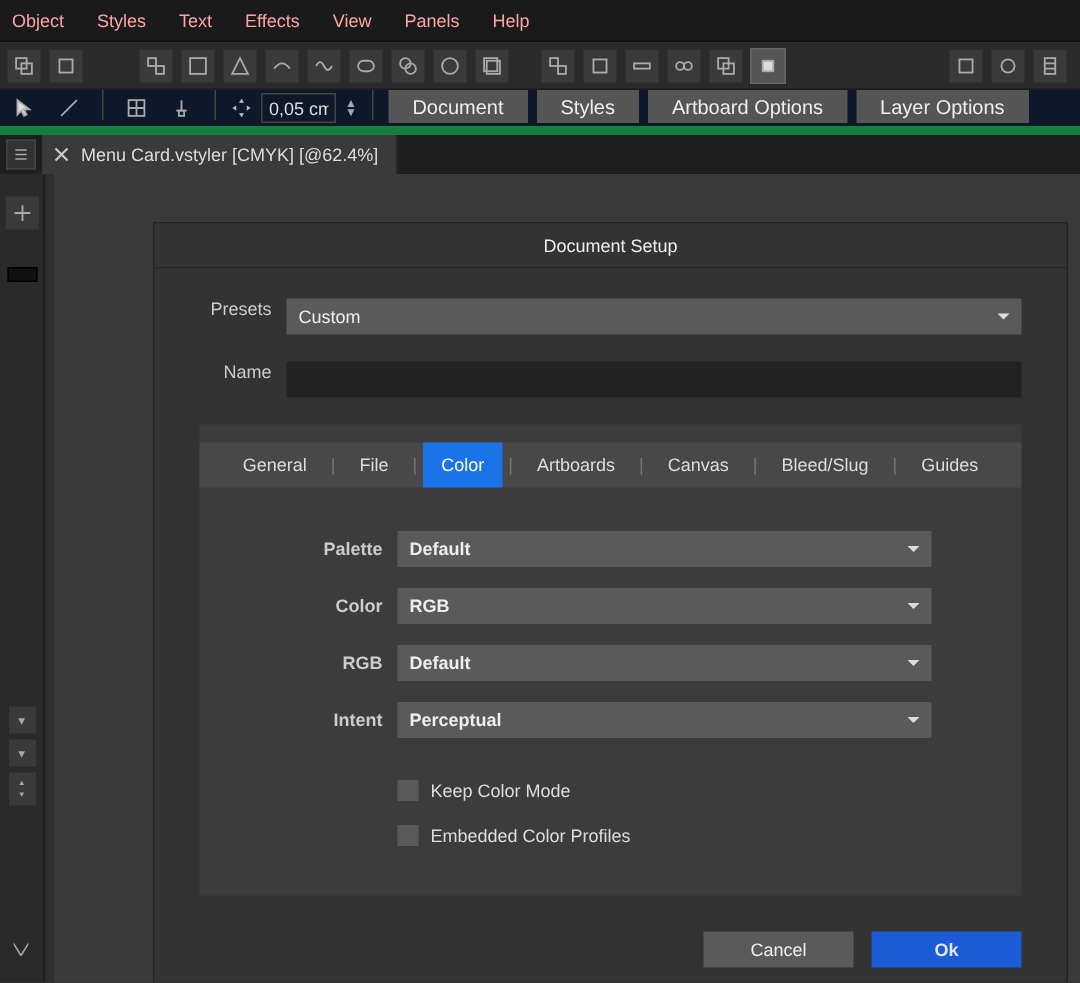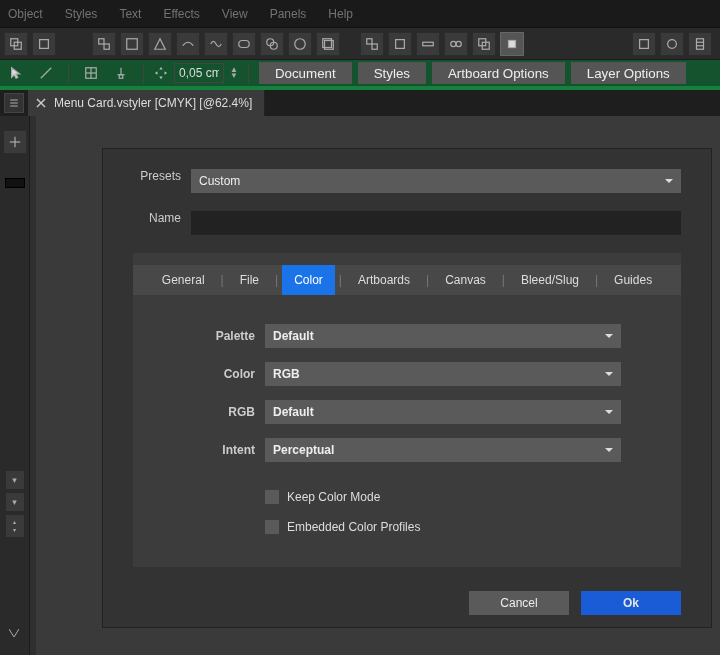--- a/index.html
+++ b/index.html
@@ -1,31 +1,31 @@
 <!DOCTYPE html>
 <html><head>
 <meta charset="utf-8">
 <style>
   * { box-sizing: border-box; margin: 0; padding: 0; font-family: "Segoe UI", Arial, sans-serif; }
   body { width: 720px; height: 655px; background: #2a2a2a; color: #ddd; font-size: 12px; overflow: hidden; }
 
   
   .menubar { height: 28px; display: flex; align-items: center; padding: 0 0 0 8px; gap: 22px; background: #1a1a1a; border-bottom: 1px solid #0f0f0f; }
-  .menubar span { color: #737373; cursor: default; }
+  .menubar span { color: #fca5a5; cursor: default; }
 
   
   .toolbar-icons { height: 32px; background: #2a2a2a; border-bottom: 1px solid #1b1b1b; display: flex; align-items: center; padding: 0 4px; gap: 4px; }
   .tb-group { display: flex; gap: 4px; }
   .tb-sep { width: 12px; }
   .tb-btn { width: 24px; height: 24px; background: #3a3a3a; border: 1px solid #2b2b2b; display: flex; align-items: center; justify-content: center; color: #999; }
   .tb-btn.active { background: #555; border-color: #666; }
   .tb-btn svg { width: 14px; height: 14px; stroke: #aaa; fill: none; stroke-width: 1.4; }
 
   
-  .optbar { height: 30px; background: #14532d; border-bottom: 4px solid #15803d; display: flex; align-items: center; padding: 0 4px; gap: 6px; }
+  .optbar { height: 30px; background: #0f172a; border-bottom: 6px solid #15803d; display: flex; padding: 0 4px; gap: 6px; }
   .optbar .tb-btn { background: transparent; border: none; }
   .v-sep { width: 1px; height: 20px; background: #444; margin: 0 4px; }
   .measure { display: flex; align-items: center; gap: 6px; }
   .measure-icon { width: 14px; height: 14px; display:flex; align-items:center; justify-content:center; }
   .measure-input { width: 50px; height: 20px; background: transparent; border: 1px solid #444; color: #ddd; font-size: 12px; padding: 0 4px; text-align: center; }
   .measure-arrows { display:flex; flex-direction:column; line-height:6px; color:#aaa; font-size:8px; }
   .opt-btn { height: 22px; padding: 0 16px; background: #555; color: #eee; display: flex; align-items: center; border: none; cursor: pointer; }
 
   
   .doc-tab-row { height: 26px; background: #1e1e1e; display: flex; align-items: center; }
@@ -298,20 +298,21 @@
             <line x1="0" y1="1" x2="5" y2="9" stroke="#aaa"></line>
             <line x1="10" y1="1" x2="5" y2="9" stroke="#aaa"></line>
           </svg>
         </div>
     </div>
   </div>
 
   <div class="canvas-area">
 
     <div class="dialog">
+      <div class="dialog-title">Document Setup</div>
 
       <div class="dialog-body">
         <div class="field-row">
           <label>Presets</label>
           <div class="select">
               <span>Custom</span>
             </div>
         </div>
         <div class="field-row">
           <label>Name</label>

